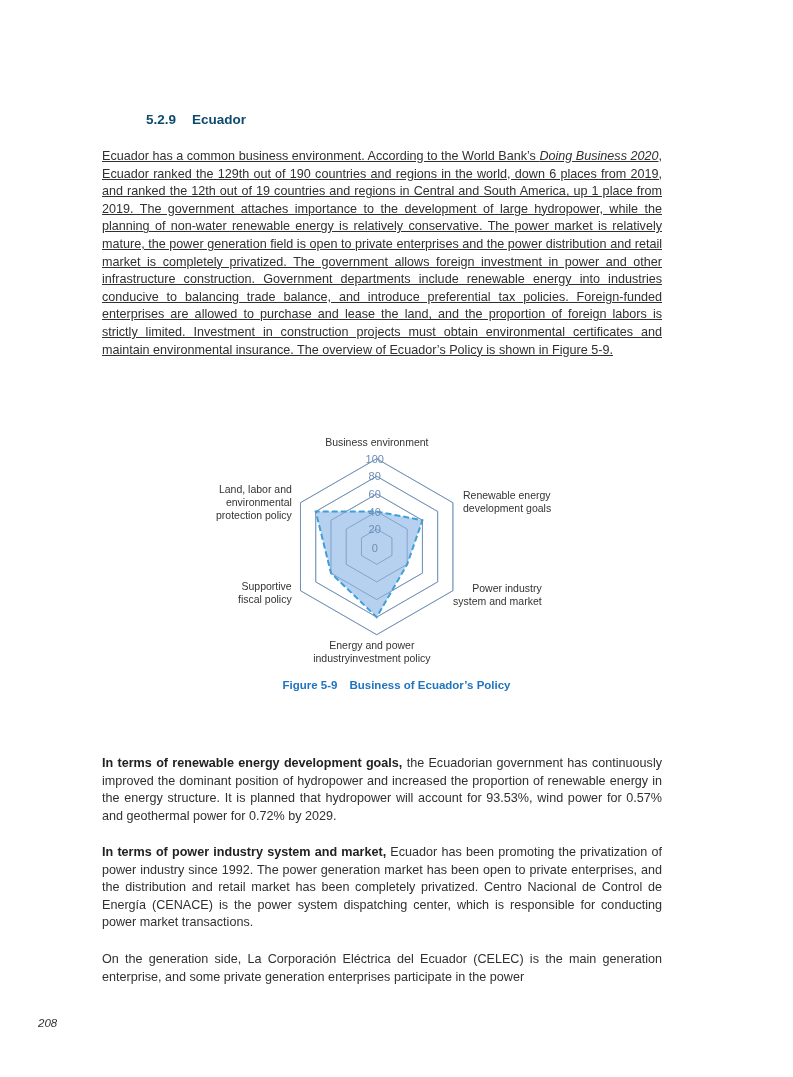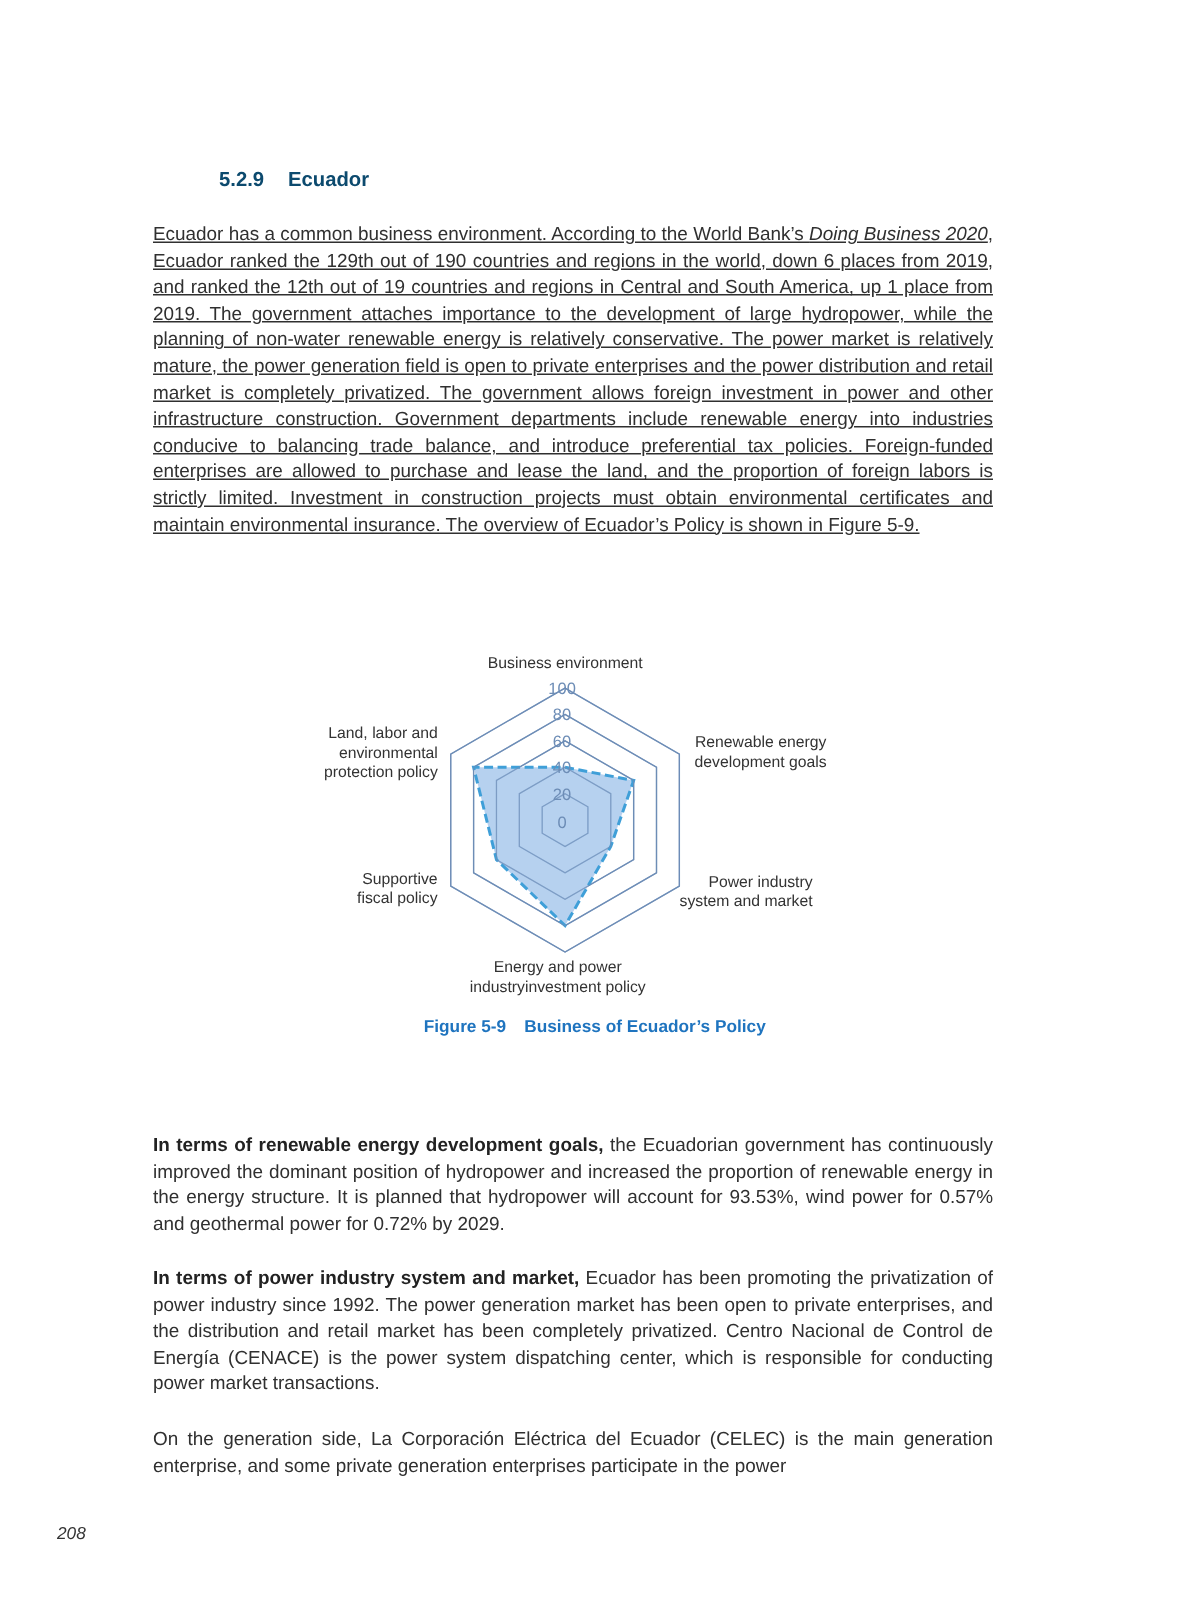--- a/index.html
+++ b/index.html
@@ -57,21 +57,21 @@
         <text x="184.7" y="103.1" text-anchor="middle" font-size="11" font-family="&quot;Liberation Sans&quot;, sans-serif" fill="#6d8db6">20</text>
         <text x="184.7" y="85.5" text-anchor="middle" font-size="11" font-family="&quot;Liberation Sans&quot;, sans-serif" fill="#6d8db6">40</text>
         <text x="184.7" y="67.9" text-anchor="middle" font-size="11" font-family="&quot;Liberation Sans&quot;, sans-serif" fill="#6d8db6">60</text>
         <text x="184.7" y="50.3" text-anchor="middle" font-size="11" font-family="&quot;Liberation Sans&quot;, sans-serif" fill="#6d8db6">80</text>
         <text x="184.7" y="32.7" text-anchor="middle" font-size="11" font-family="&quot;Liberation Sans&quot;, sans-serif" fill="#6d8db6">100</text>
       </svg>
     <div id="axis-labels">
         <div class="axis-label" style="left: 135.2px; top: 6px;">
           <div>Business environment</div>
         </div>
-        <div class="axis-label" style="text-align: center; left: 273px; top: 59px;">
+        <div class="axis-label" style="text-align: left; left: 273px; top: 59px;">
           <div>Renewable energy</div>
           <div>development goals</div>
         </div>
         <div class="axis-label" style="text-align: right; left: 263px; top: 152px;">
           <div>Power industry</div>
           <div>system and market</div>
         </div>
         <div class="axis-label" style="text-align: center; left: 123.2px; top: 209px;">
           <div>Energy and power</div>
           <div>industryinvestment policy</div>

